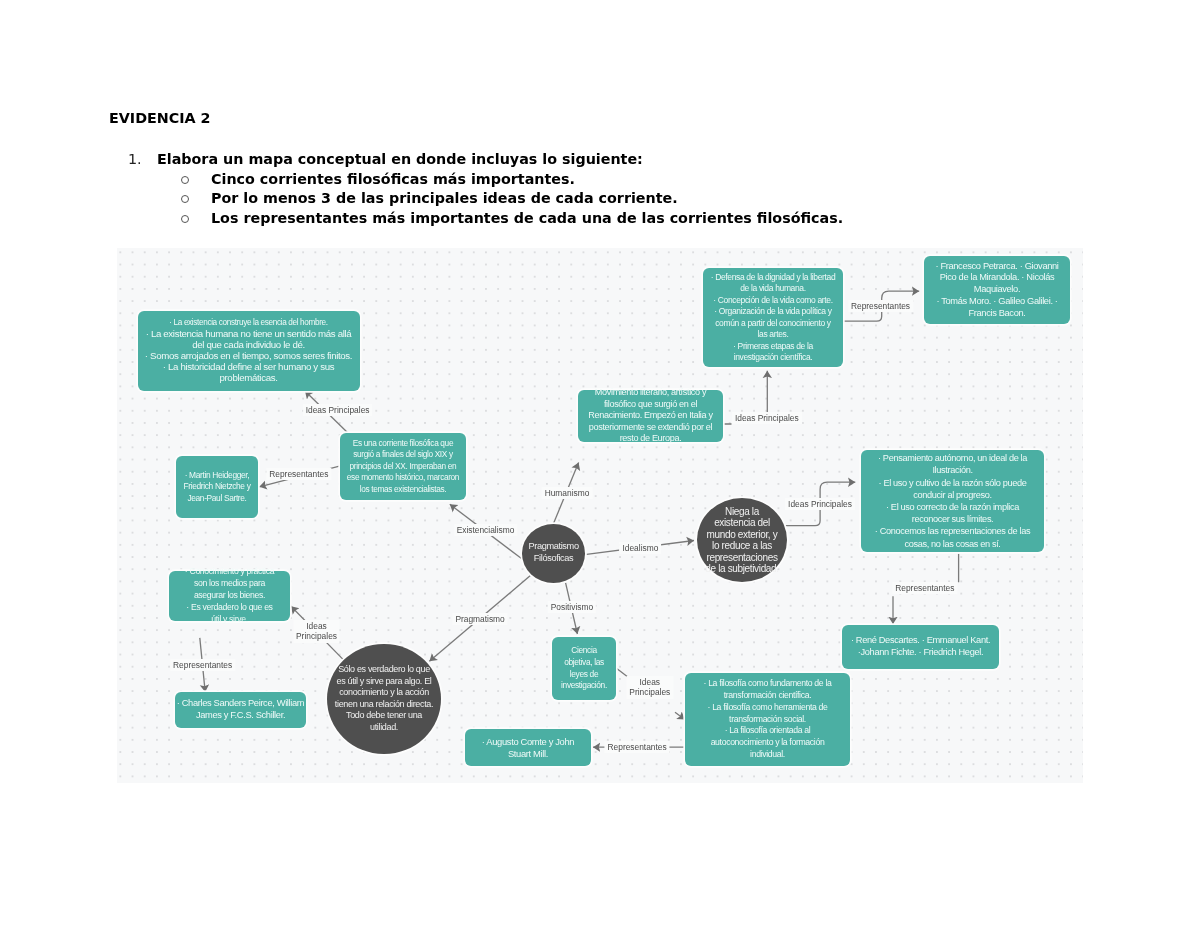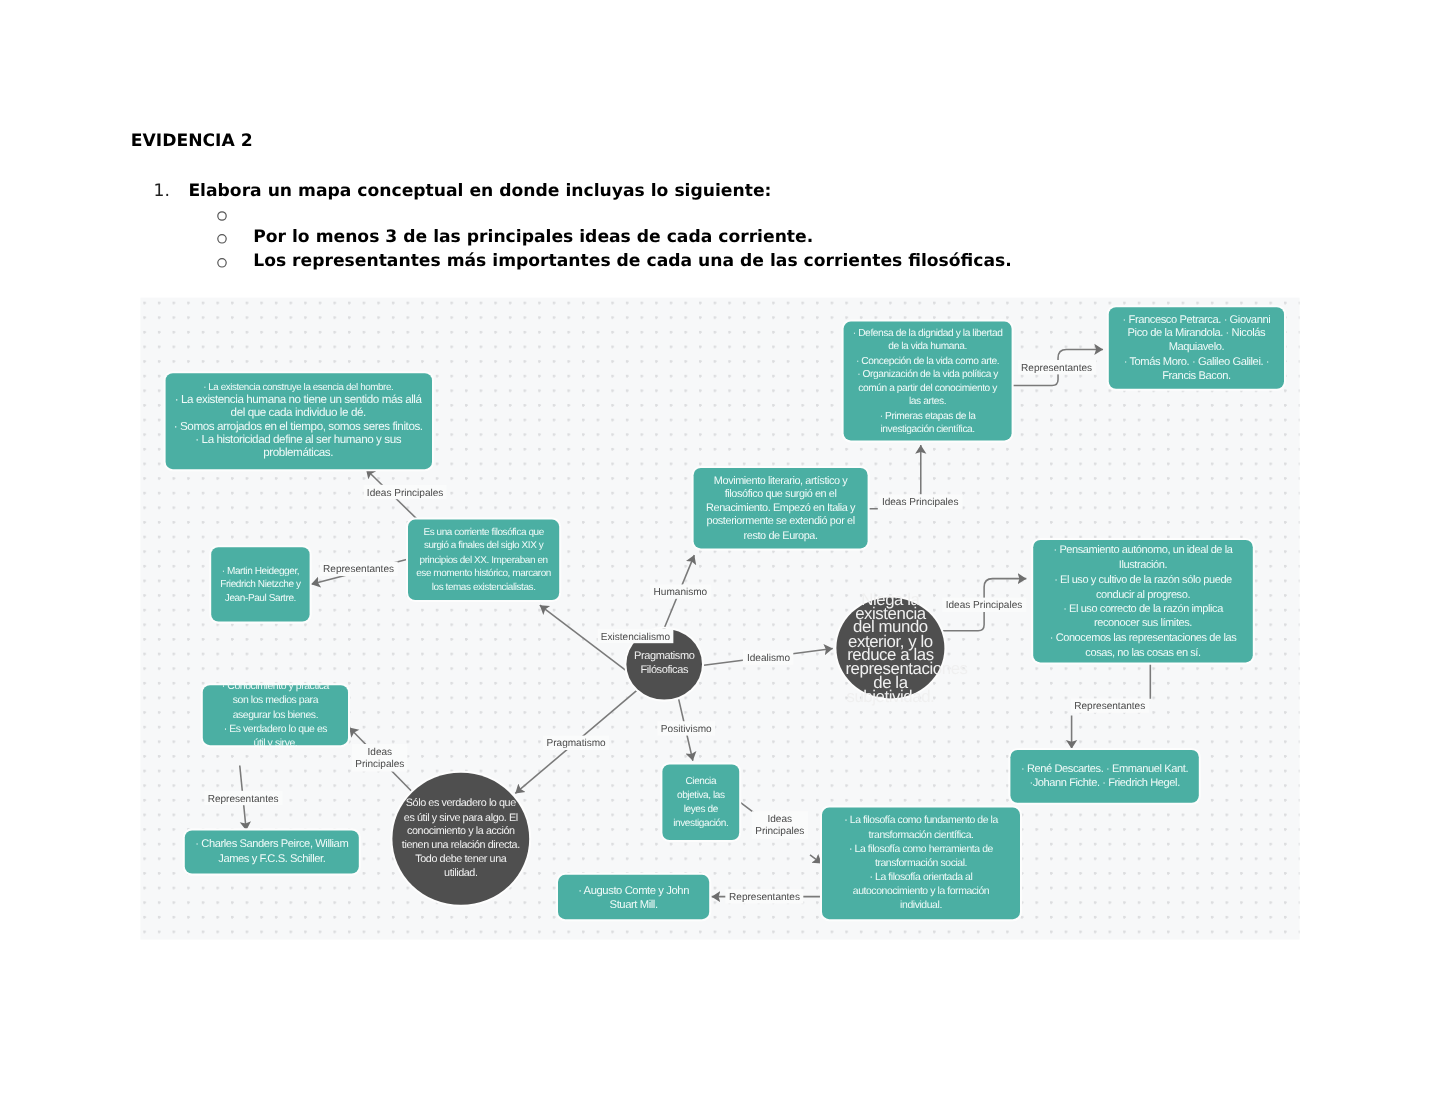--- a/index.html
+++ b/index.html
@@ -38,53 +38,53 @@
     font-size:8.4px;text-align:center;line-height:10.4px;white-space:pre-line;
     transform:translateX(-50%);background:#fafbfb;padding:1px 3px;z-index:3;}
 
   
   .n-ex-ideas{left:20.5px; top:63px;  width:222px; height:80px; font-size:9.7px; line-height:10.9px;justify-content:center;}
   .n-ex-ideas .node-stack > span{width:210px;}
   .n-ex-desc {left:223px;  top:185px; width:126px; height:67px; font-size:8.3px; line-height:11.4px;}
   .n-ex-desc > span{width:116px;}
   .n-ex-reps {left:59px;   top:208px; width:82px;  height:62px; font-size:8.4px; line-height:11.3px;}
   .n-ex-reps > span{width:76px;}
-  .n-hu-desc {left:461px;  top:142px; width:145px; height:67px; font-size:9.1px; line-height:11.6px;}
+  .n-hu-desc {left:461px;  top:142px; width:145px; height:52px; font-size:9.1px; line-height:11.6px;}
   .n-hu-desc > span{width:128px;}
   .n-hu-ideas{left:586px;  top:20px;  width:140px; height:99px; font-size:8.5px; line-height:11.5px;align-items:center;}
   .n-hu-ideas> span{width:126px;}
   .n-hu-reps {left:807px;  top:8px;   width:146px; height:68px; font-size:9.3px; line-height:11.8px;}
   .n-hu-reps > span{width:130px;}
   .n-id-ideas{left:744px;  top:202px; width:183px; height:102px;font-size:9.2px; line-height:12.2px;}
   .n-id-ideas> span{width:166px;}
   .n-id-reps {left:725px;  top:377px; width:157px; height:44px; font-size:9.25px; line-height:11.8px;}
   .n-id-reps > span{width:145px;}
   .n-po-desc {left:435px;  top:389px; width:64px;  height:63px; font-size:8.4px; line-height:11.7px;}
   .n-po-desc > span{width:52px;}
   .n-po-ideas{left:568px;  top:425px; width:165px; height:93px; font-size:8.7px; line-height:11.9px;}
   .n-po-ideas> span{width:141px;}
   .n-po-reps {left:348px;  top:481px; width:126px; height:37px; font-size:9.4px; line-height:11.8px;}
   .n-po-reps > span{width:110px;}
   .n-pr-ideas{left:52px;   top:323px; width:121px; height:50px; font-size:8.7px; line-height:11.9px;}
   .n-pr-ideas> span{width:96px;}
-  .n-pr-reps {left:37px;   top:444px; width:145px; height:36px; font-size:9.3px; line-height:11.8px;}
+  .n-pr-reps {left:58px;   top:444px; width:131px; height:36px; font-size:9.3px; line-height:11.8px;}
   .n-pr-reps > span{width:132px;}
 
   .c-root   {left:404.8px; top:275.6px; width:63.5px;  height:59px;  font-size:9.2px; line-height:11.8px;}
   .c-root   > span{width:60px;}
-  .c-id-desc{left:580px; top:250px; width:90px;  height:84px;  font-size:14px;   line-height:11.5px;}
+  .c-id-desc{left:580px; top:250px; width:90px;  height:84px;  font-size:10px;   line-height:11.5px;}
   .c-id-desc> span{width:75px;}
   .c-pr-desc{left:210px; top:395.5px; width:114px; height:110.5px; font-size:9px; line-height:11.5px;}
   .c-pr-desc> span{width:101px;}
 
   .node-stack{display:flex;flex-direction:column;align-items:center;justify-content:center;width:100%;}
   .node span.tiny{font-size:8.2px;line-height:10.8px;display:block;}
 
   
-  .l-ex {left:368.5px; top:276.0px;margin-left:44px;}
+  .l-ex {left:368.5px; top:276.0px;}
   .l-hu {left:450.0px; top:239.0px;}
   .l-id {left:523.4px; top:294.0px;}
   .l-po {left:454.9px; top:353.0px;}
   .l-pr {left:363.1px; top:365.0px;}
   .li-ex{left:220.6px; top:156.0px;}
   .lr-ex{left:181.8px; top:220.0px;}
   .li-hu{left:649.8px; top:164.0px;}
   .lr-hu{left:763.5px; top:52.0px;}
   .li-id{left:703.0px; top:250.0px;}
   .lr-id{left:807.8px; top:334.0px;}
@@ -100,20 +100,21 @@
 
   <div id="ev2">EVIDENCIA 2</div>
 
   <div id="list-wrap">
     <div class="num-row">
       <span class="num-marker">1.</span>
       <span>Elabora un mapa conceptual en donde incluyas lo siguiente:</span>
     </div>
     <div class="bullet-row">
       <span class="bullet-marker">o</span>
+      <span>Cinco corrientes filosóficas más importantes.</span>
     </div>
     <div class="bullet-row">
       <span class="bullet-marker">o</span>
       <span>Por lo menos 3 de las principales ideas de cada corriente.</span>
     </div>
     <div class="bullet-row">
       <span class="bullet-marker">o</span>
       <span>Los representantes más importantes de cada una de las corrientes filosóficas.</span>
     </div>
   </div>

